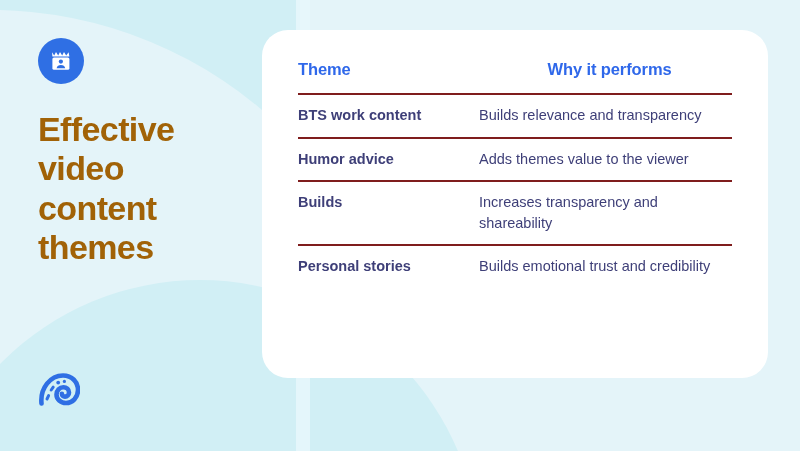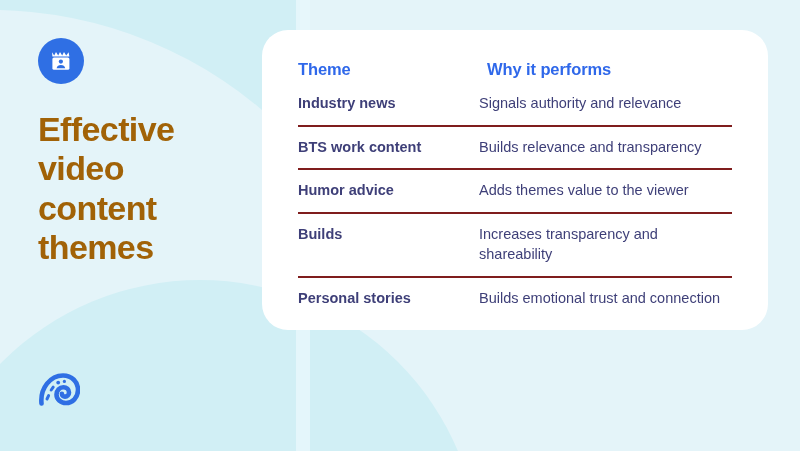--- a/index.html
+++ b/index.html
@@ -45,21 +45,21 @@
     position:absolute;
     left:38px; bottom:43px;
     width:42px; height:38px;
   }
   .logo-mark svg { display:block; }
 
   
   .card {
     position:absolute;
     left:262px; top:30px;
-    width:506px; height:300px;
+    width:506px; height:348px;
     background:#ffffff;
     border-radius:26px;
     z-index:3;
     padding:30px 36px 0 36px;
   }
 
   table.themes {
     width:100%;
     border-collapse:collapse;
     table-layout:fixed;
@@ -69,21 +69,21 @@
 
   table.themes th {
     text-align:left;
     font-size:16.5px;
     font-weight:700;
     color:#2f68ea;
     padding:0 0 14px 0;
     vertical-align:top;
     letter-spacing:-0.1px;
   }
-  table.themes th.th-why { padding-left:8px; }
+  table.themes th.th-why { padding-left:8px;text-align:center; }
 
   table.themes td {
     vertical-align:top;
     padding:10px 0 11px 0;
     border-top:2px solid #7f1d1d;
     font-size:14.5px;
     line-height:1.42;
     color:#3e3f78;
   }
   table.themes tr.first td { border-top:none; padding-top:0; }
@@ -152,35 +152,31 @@
         <col class="c1">
         <col class="c2">
       </colgroup>
     <thead>
       <tr>
         <th>Theme</th>
         <th class="th-why">Why it performs</th>
       </tr>
     </thead>
     <tbody>
-      <tr class="first">
-        <td class="theme-cell">Industry news</td>
-        <td class="why-cell">Signals authority and relevance</td>
-      </tr>
       <tr>
         <td class="theme-cell">BTS work content</td>
         <td class="why-cell">Builds relevance and transparency</td>
       </tr>
       <tr>
         <td class="theme-cell">Humor advice</td>
         <td class="why-cell">Adds themes value to the viewer</td>
       </tr>
       <tr>
         <td class="theme-cell">Builds</td>
         <td class="why-cell">Increases transparency and shareability</td>
       </tr>
       <tr>
         <td class="theme-cell">Personal stories</td>
-        <td class="why-cell">Builds emotional trust and connection</td>
+        <td class="why-cell">Builds emotional trust and credibility</td>
       </tr>
     </tbody>
   </table>
 </div>
 
 </body></html>

